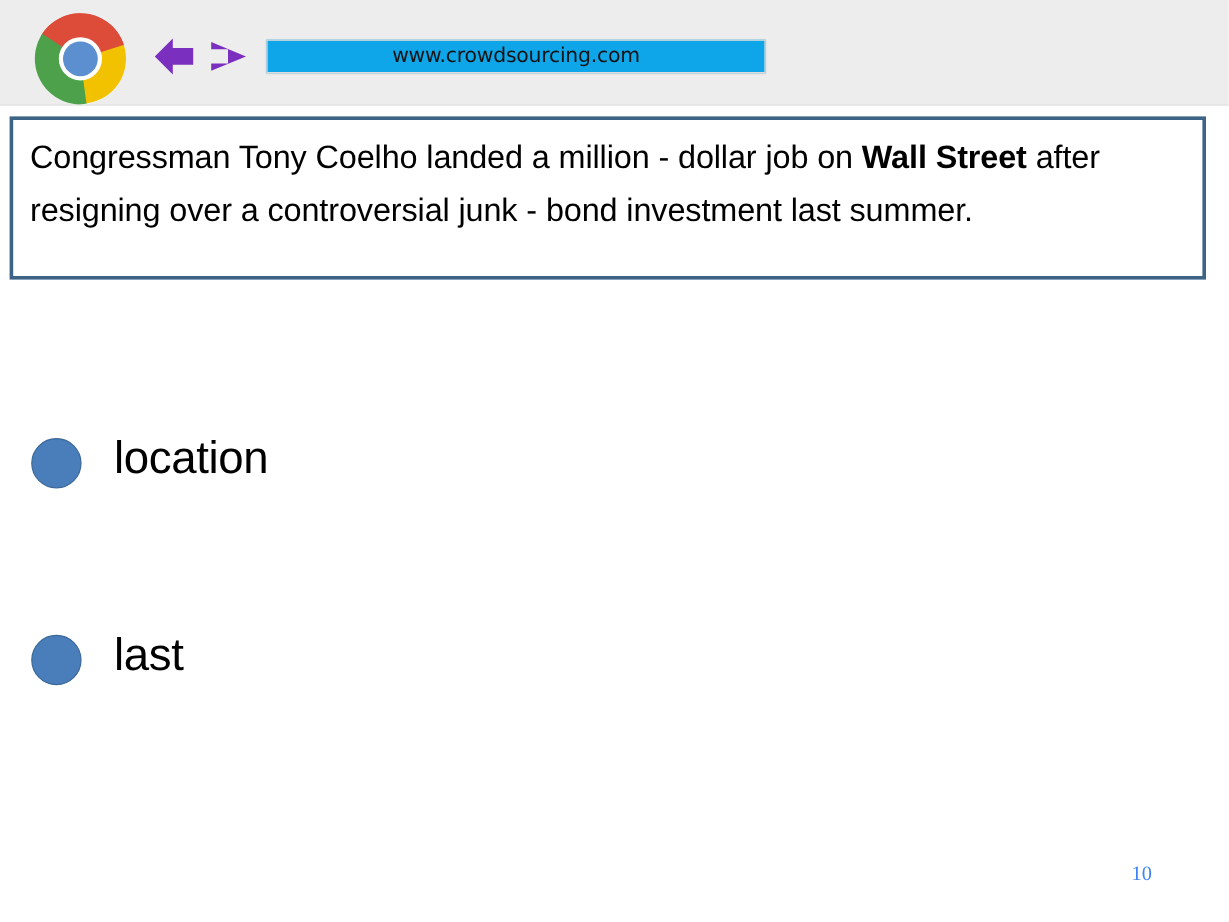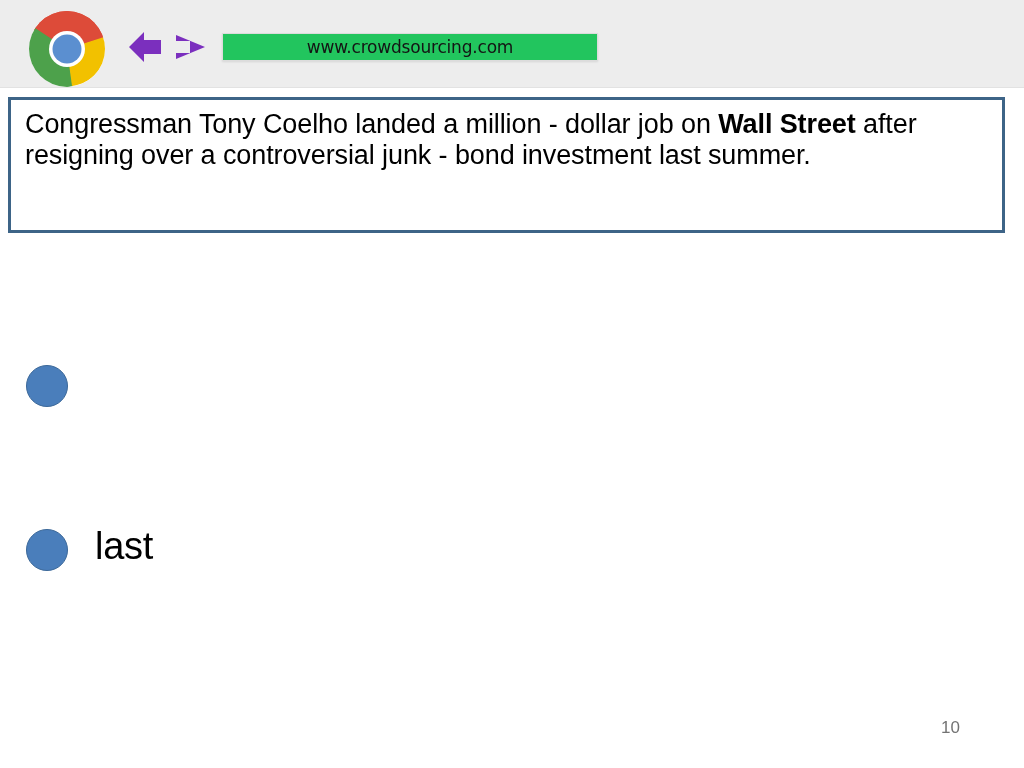--- a/index.html
+++ b/index.html
@@ -42,23 +42,23 @@
     top: 28px;
     width: 82px;
     height: 38px;
   }
   #nav-arrows svg { display: block; }
 
   #url-bar {
     position: absolute;
     left: 222px;
     top: 33px;
-    width: 376px;
+    width: 416px;
     height: 28px;
-    background: #22c55e;
+    background: #0ea5e9;
     border: 1px solid #dcdcdc;
     box-shadow: 0 1px 2px rgba(0,0,0,0.10);
     box-sizing: border-box;
     display: flex;
     align-items: center;
     justify-content: center;
   }
   #url-text {
     font-family: "DejaVu Sans", sans-serif;
     font-size: 17px;
@@ -75,21 +75,21 @@
     width: 997px;
     height: 136px;
     background: #ffffff;
     border: 3px solid #3d6487;
     box-sizing: border-box;
     padding: 9px 14px 0 14px;
   }
   #sentence-text {
     font-family: "Liberation Sans", sans-serif;
     font-size: 27px;
-    line-height: 31px;
+    line-height: 44px;
     color: #000000;
     margin: 0;
     letter-spacing: -0.1px;
   }
   #sentence-text b { font-weight: bold; }
 
   
   #options {
     position: absolute;
     left: 0;
@@ -120,23 +120,23 @@
     color: #000000;
     margin-left: 27px;
     letter-spacing: -0.3px;
   }
 
   
   #page-number {
     position: absolute;
     right: 64px;
     bottom: 30px;
-    font-family: Liberation Sans, sans-serif;
+    font-family: Liberation Serif, serif;
     font-size: 17px;
-    color: #737373;
+    color: #3b82f6;
   }
 </style>
 </head>
 <body>
 
 <div id="browser-header">
 
   <div id="chrome-logo">
     <svg width="78" height="78" viewBox="0 0 78 78" xmlns="http://www.w3.org/2000/svg">
       <defs>
@@ -179,20 +179,21 @@
 </div>
 
 <div id="sentence-box">
   <p id="sentence-text"><span>Congressman Tony Coelho landed a million - dollar job on </span><b>Wall Street</b><span> after resigning over a controversial junk - bond investment last summer.</span></p>
 </div>
 
 <div id="options">
 
   <div class="option-row">
     <div class="option-bullet"></div>
+    <div class="option-label">location</div>
   </div>
 
   <div class="option-row">
     <div class="option-bullet"></div>
     <div class="option-label">last</div>
   </div>
 
 </div>
 
 <div id="page-number">10</div>

